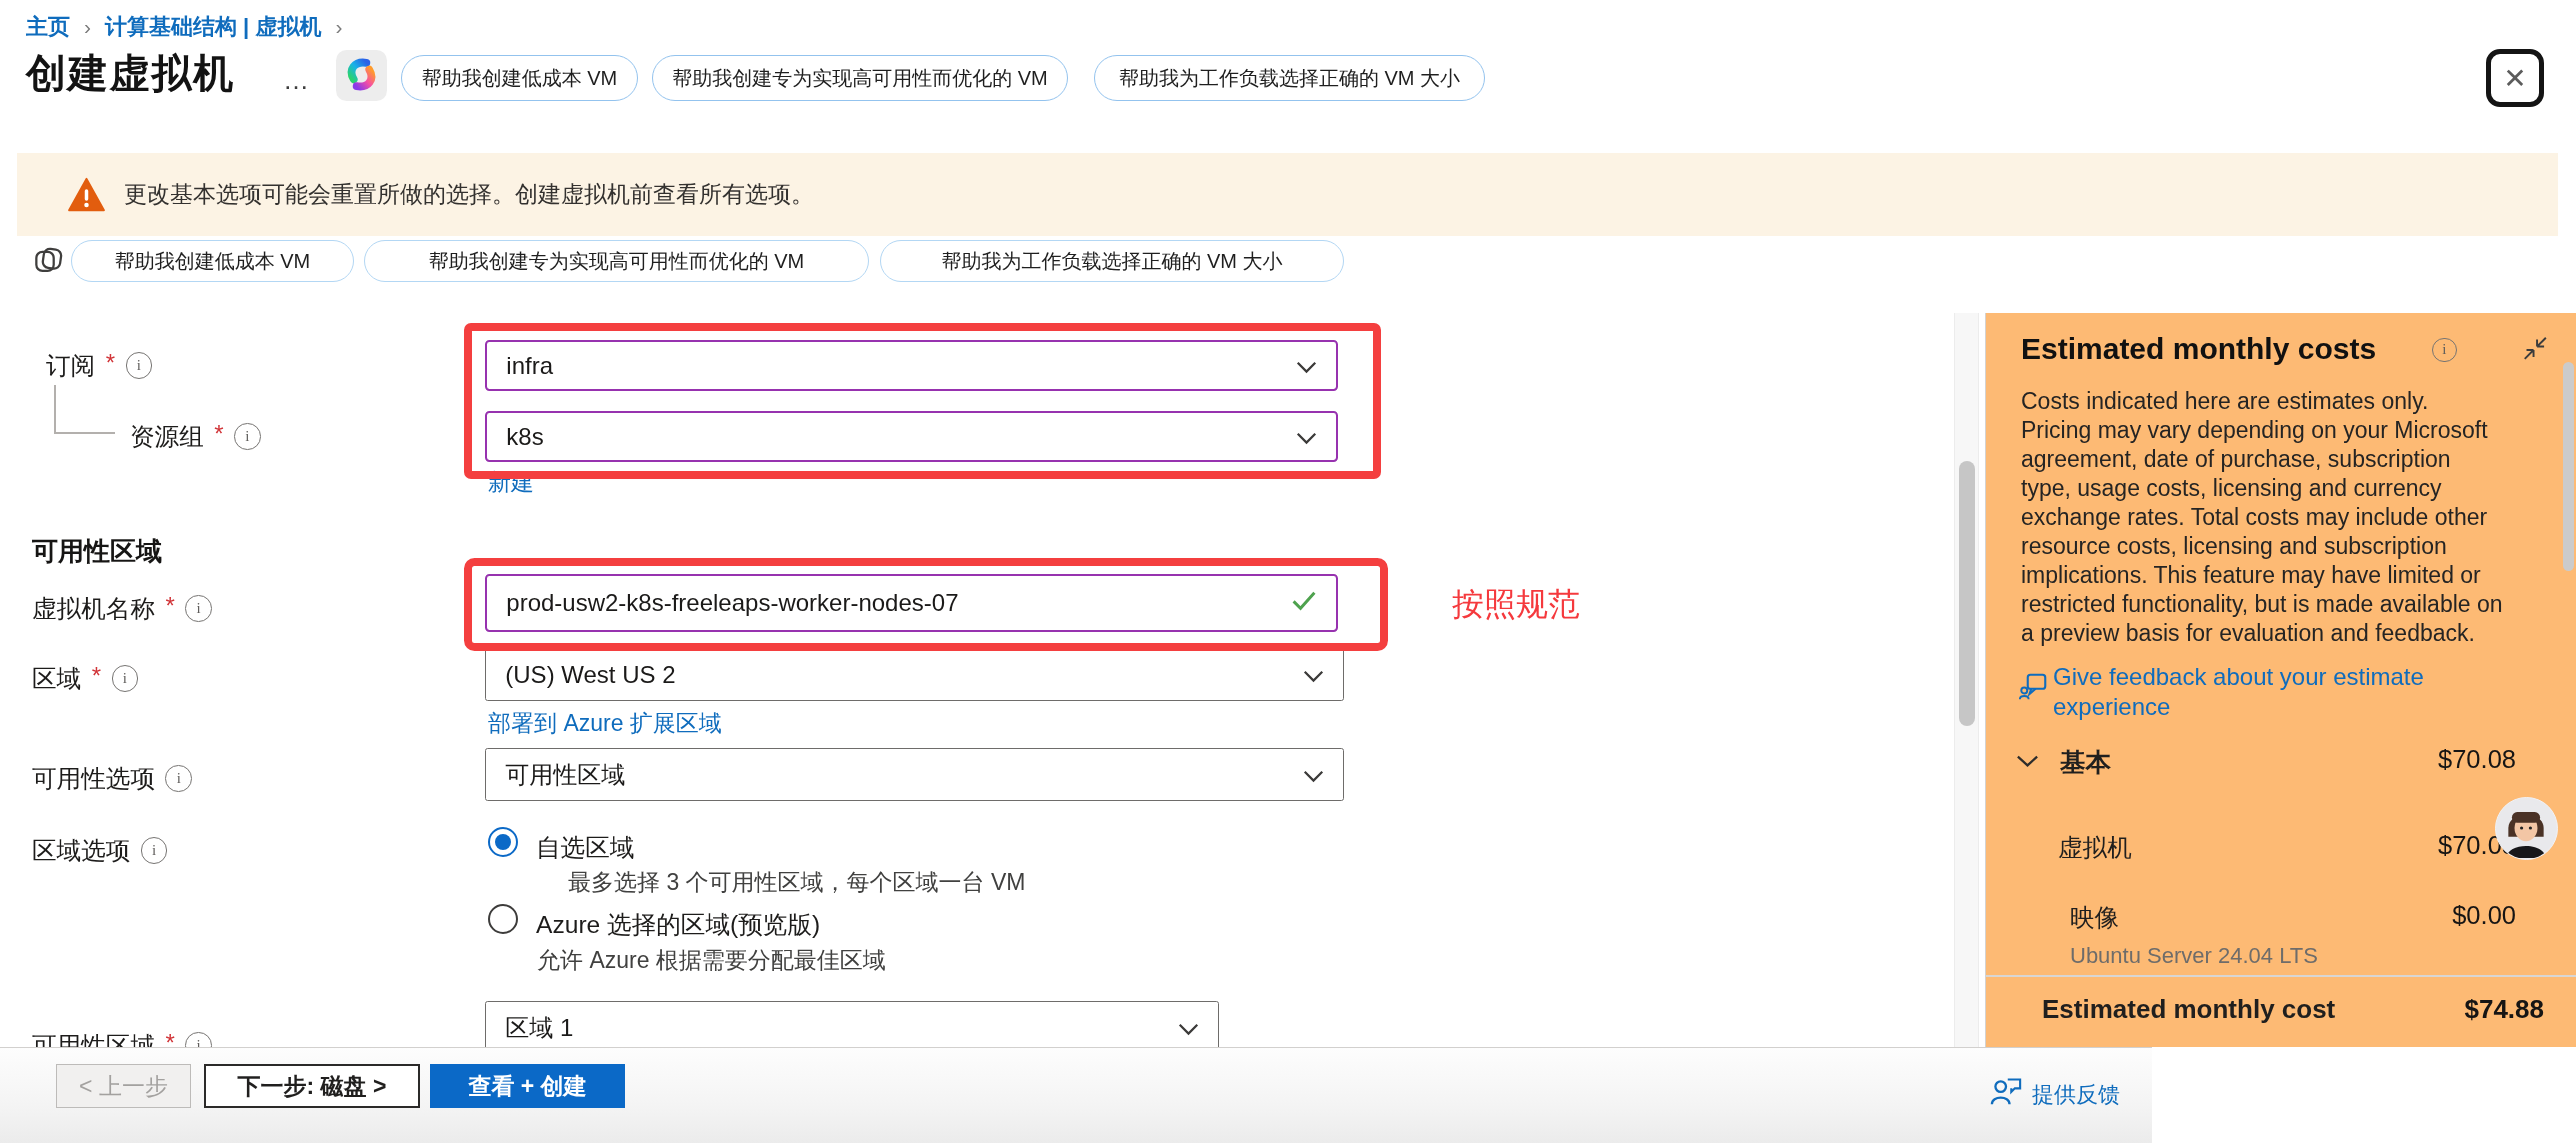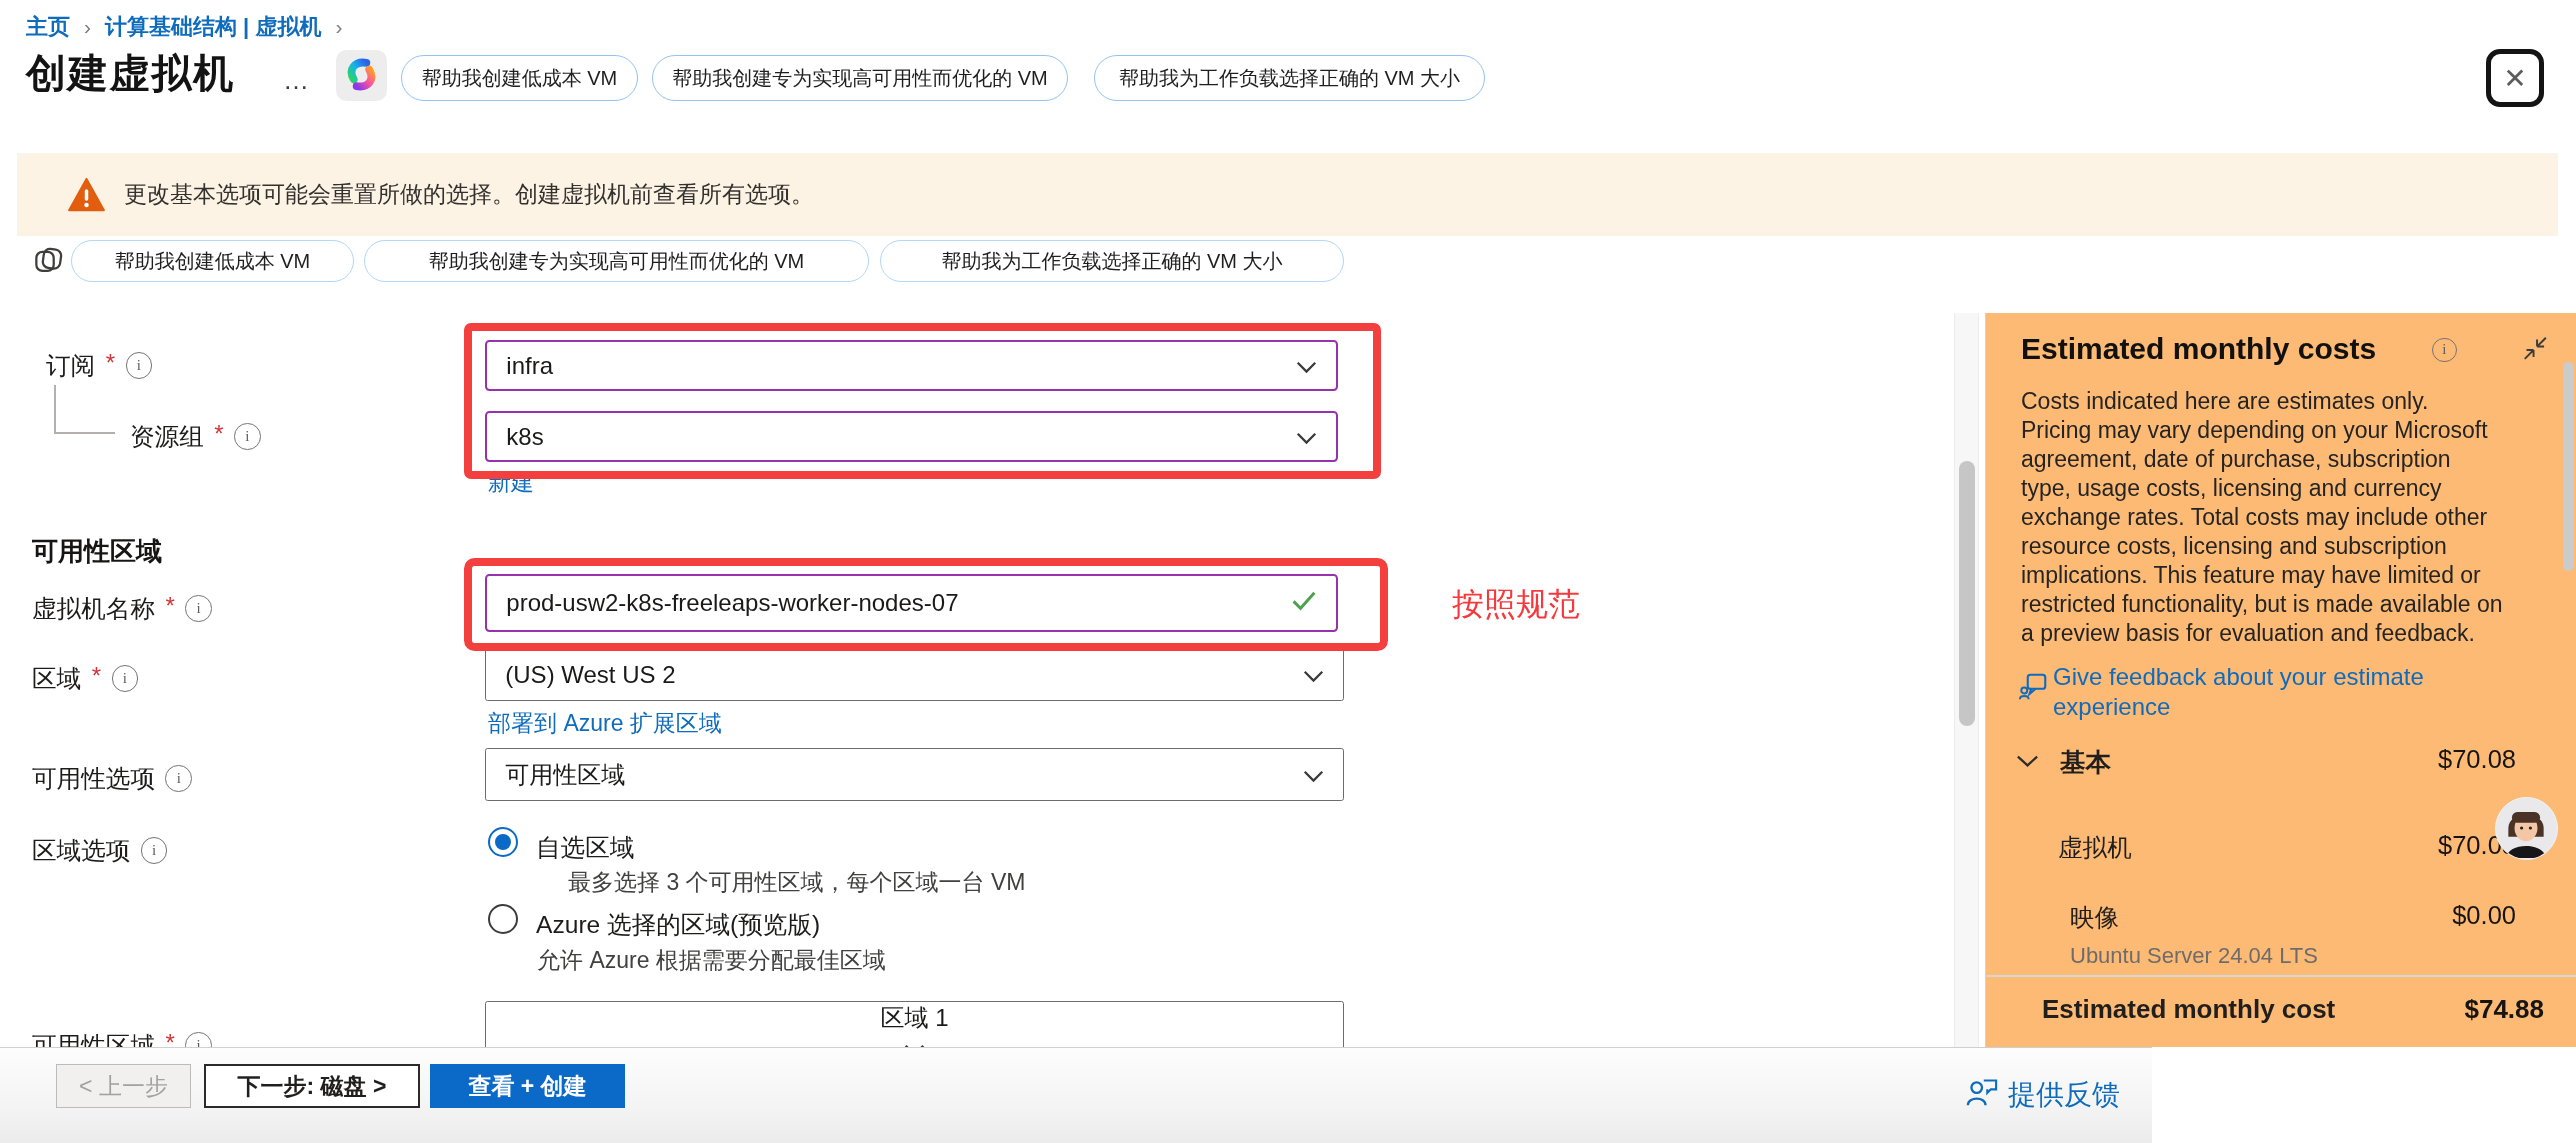--- a/index.html
+++ b/index.html
@@ -81,21 +81,21 @@
 
   
   .footer{left:0;top:1047px;width:2152px;height:97px;border-top:0.9px solid #d2d0ce;
       background:linear-gradient(180deg,#fdfdfd 0%,#f4f4f4 60%,#ebebeb 100%);}
   .btn{position:absolute;top:16px;height:44px;display:flex;align-items:center;justify-content:center;
       font-size:23px;box-sizing:border-box;cursor:pointer;}
   .btn-back{left:56px;width:135px;background:#f1f0ef;border:0.9px solid #bdbbb9;color:#a3a19f;}
   .btn-next{left:204px;width:216px;background:#fff;border:2.6px solid #2b2a29;color:#201f1e;font-weight:600;}
   .btn-review{left:430px;width:195px;background:#0b69c7;border:0.9px solid #0b69c7;color:#fff;font-weight:600;}
   .footer-feedback{position:absolute;top:28px;right:32px;display:flex;align-items:center;gap:10.5px;
-      color:#0f6cbd;font-size:28px;cursor:pointer;}
+      color:#0f6cbd;font-size:22px;cursor:pointer;font-family:Liberation Mono, monospace;}
 </style>
 </head>
 <body>
 
 <div class="page">
 
   <div class="abs breadcrumb">
     <span class="crumb">主页</span>
     <span class="crumb-sep">›</span>
     <span class="crumb">计算基础结构 | 虚拟机</span>
@@ -248,21 +248,21 @@
 
   <div class="abs radio unsel" style="left:488px;top:904px;"></div>
   <div class="abs radio-label" style="left:536px;top:908px;">Azure 选择的区域(预览版)</div>
   <div class="abs radio-desc" style="left:537px;top:945px;">允许 Azure 根据需要分配最佳区域</div>
 
   <div class="abs flabel" style="left:32px;top:1029px;">
     <span>可用性区域</span>
     <span class="req">*</span>
     <span class="info-ic">i</span>
   </div>
-  <div class="abs dd" style="top:1001px;height:53px;width:859px;flex-direction:column;">
+  <div class="abs dd" style="top:1001px;height:53px;width:734px;">
     <span>区域 1</span>
     <span class="chev">
       <svg width="21" height="12.3" viewBox="0 0 24 14">
           <path d="M2 2 L12 12 L22 2" fill="none" stroke="#3b3a39" stroke-width="2.6"></path>
         </svg>
     </span>
   </div>
 
   <div class="abs scroll-track"></div>
   <div class="abs scroll-thumb"></div>

